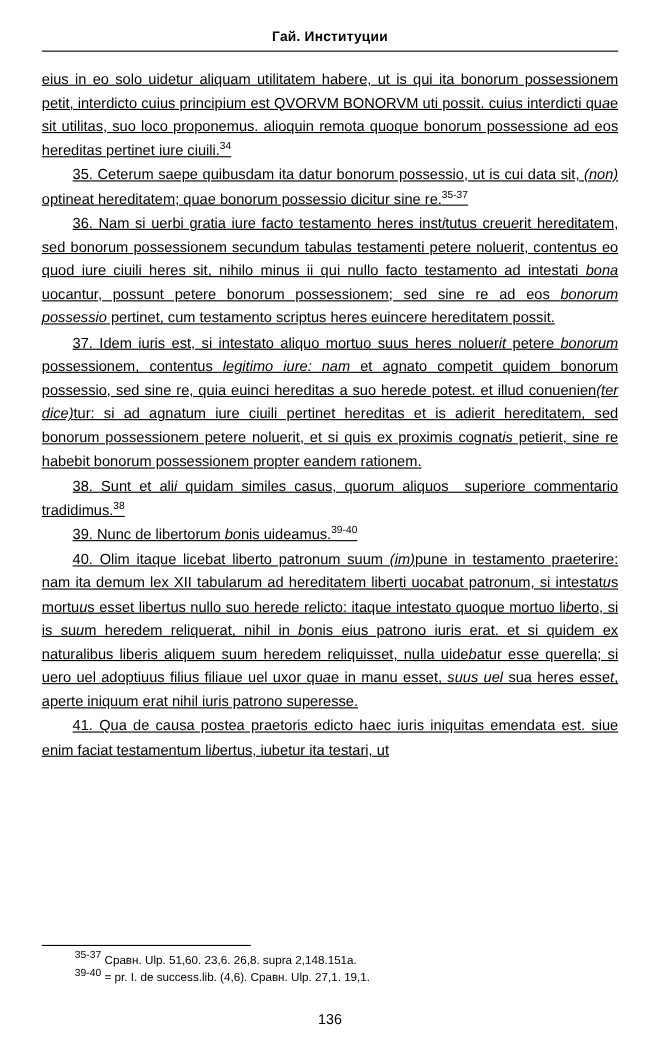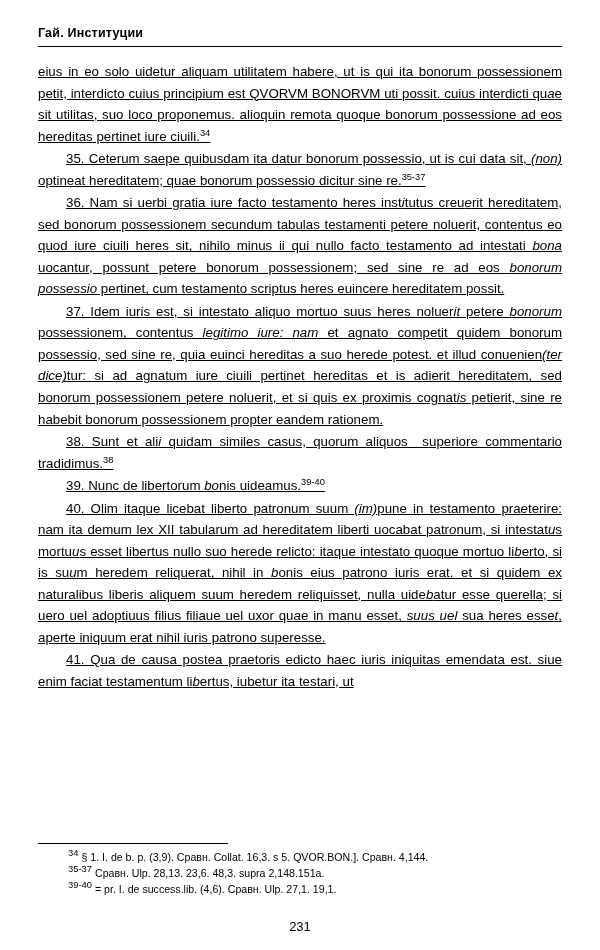--- a/index.html
+++ b/index.html
@@ -16,20 +16,21 @@
     overflow: hidden;
   }
   .page {
     width: 600px;
     height: 950px;
     box-sizing: border-box;
     padding: 20px 38px 0 38px;
     position: relative;
   }
   .header {
+    text-align: center;
     font-weight: bold;
     font-size: 12.5px;
     letter-spacing: 0.2px;
     margin: 6px 0 0 0;
   }
   .rule {
     border: none;
     border-top: 1px solid #000;
     margin: 6px 0 14px 0;
   }
@@ -110,26 +111,23 @@
     <p class="para indent">38. Sunt et ali<i>i</i> quidam similes casus, quorum aliquos &nbsp;superiore commentario tradidimus.<sup class="note">38</sup></p>
     <p class="para indent">39. Nunc de libertorum <i>bo</i>nis uideamus.<sup class="note">39-40</sup></p>
     <p class="para indent">40. Olim itaque licebat liberto patronum suum <i>(im)</i>pune in testamento pra<i>e</i>terire: nam ita demum lex XII tabularum ad hereditatem liberti uocabat patr<i>o</i>num, si intestat<i>u</i>s mortu<i>u</i>s esset libertus nullo suo herede r<i>e</i>licto: itaque intestato quoque mortuo li<i>b</i>erto, si is su<i>u</i>m heredem reliquerat, nihil in <i>b</i>onis eius patrono iuris erat. et si quidem ex naturalibus liberis aliquem suum heredem reliquisset, nulla uide<i>b</i>atur esse querella; si uero uel adoptiuus filius filiaue uel uxor qu<i>a</i>e in manu esset, <i>suus uel</i> sua heres esse<i>t</i>, aperte iniquum erat nihil iuris patrono superesse.</p>
     <p class="para indent">41. Qua de causa postea praetoris edicto haec iuris iniquitas emendata est. siue enim faciat testamentum li<i>b</i>ertus, iubetur ita testari, ut</p>
   </div>
 
   <div class="footnotes">
     <hr class="fn-rule">
     <ul class="fn-list">
       <li class="fn-item">
-        <span class="fn-num">34</span><span class="fn-text">§ 1. I. de b. p. (3,9). Сравн. Collat. 16,3. s 5. QVOR.BON.]. Сравн. 4,144.</span>
-      </li>
-      <li class="fn-item">
-        <span class="fn-num">35-37</span><span class="fn-text">Сравн. Ulp. 28,13. 23,6. 48,3. supra 2,148.151a.</span>
+        <span class="fn-num">35-37</span><span class="fn-text">Сравн. Ulp. 51,60. 23,6. 26,8. supra 2,148.151a.</span>
       </li>
       <li class="fn-item">
         <span class="fn-num">39-40</span><span class="fn-text">= pr. I. de success.lib. (4,6). Сравн. Ulp. 27,1. 19,1.</span>
       </li>
     </ul>
   </div>
 
-  <div class="page-number">231</div>
+  <div class="page-number">136</div>
 
 </div>
 
 </body></html>

